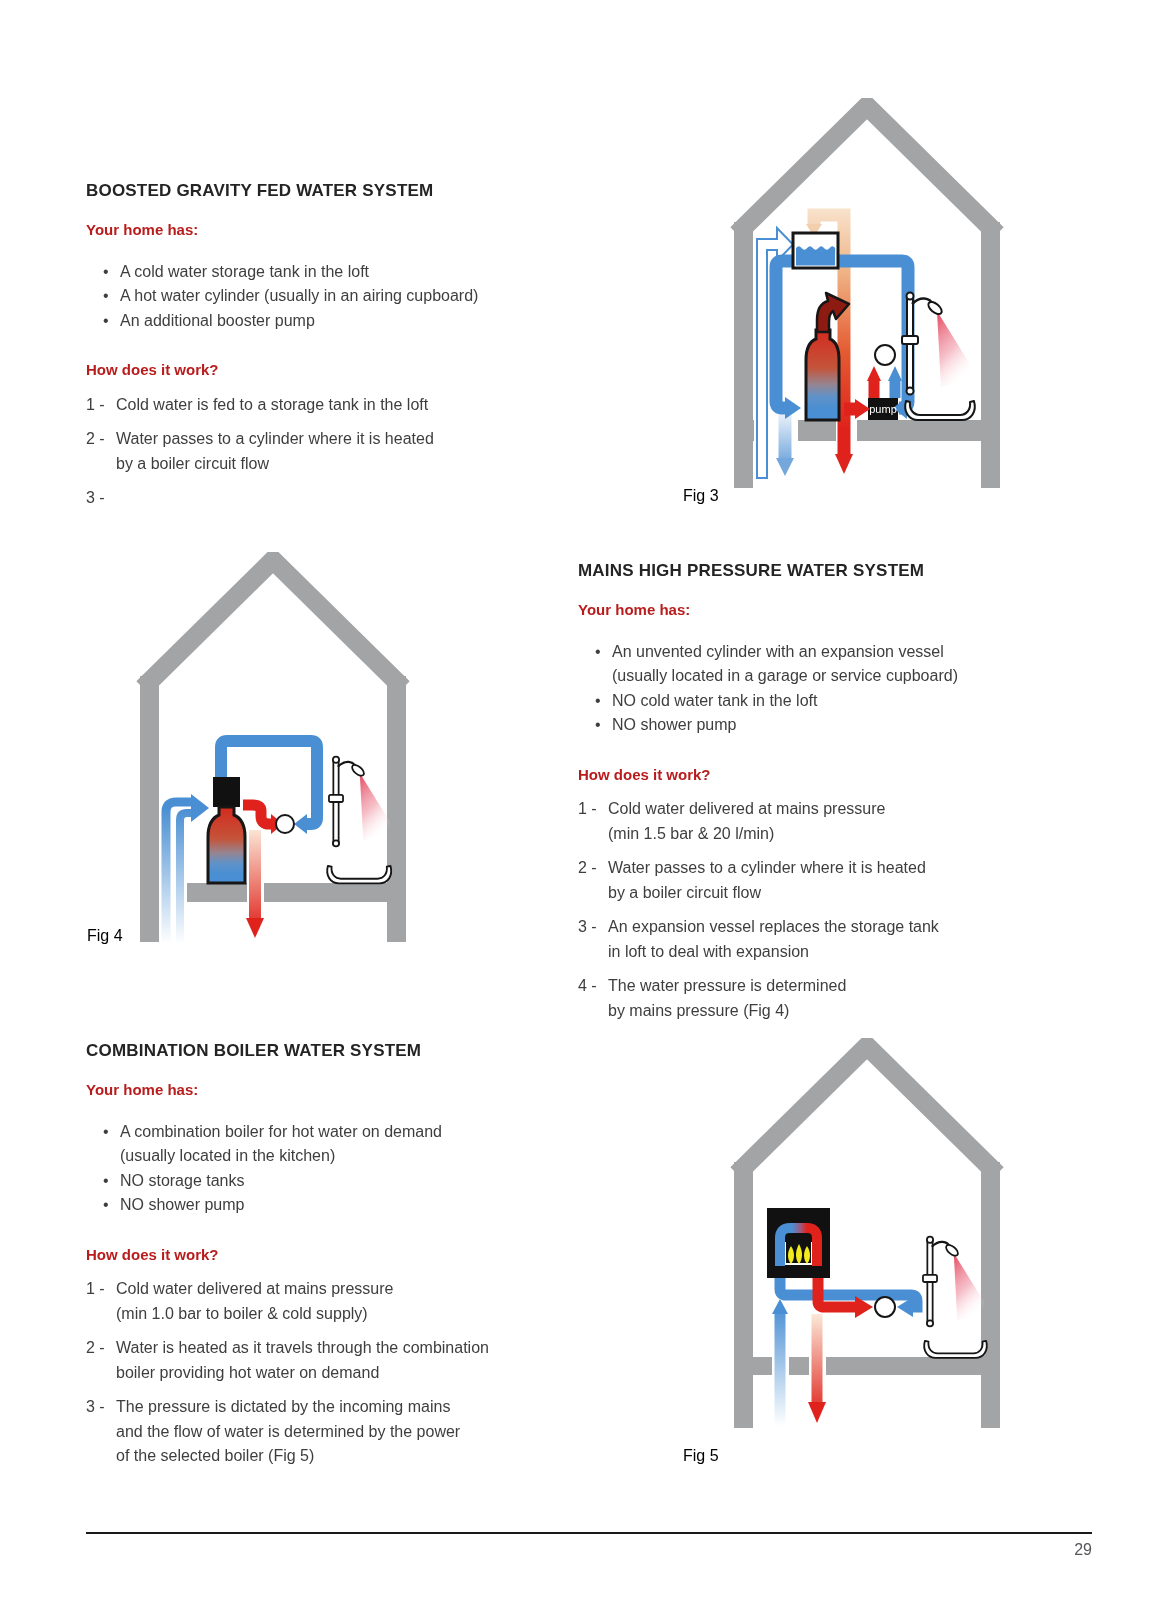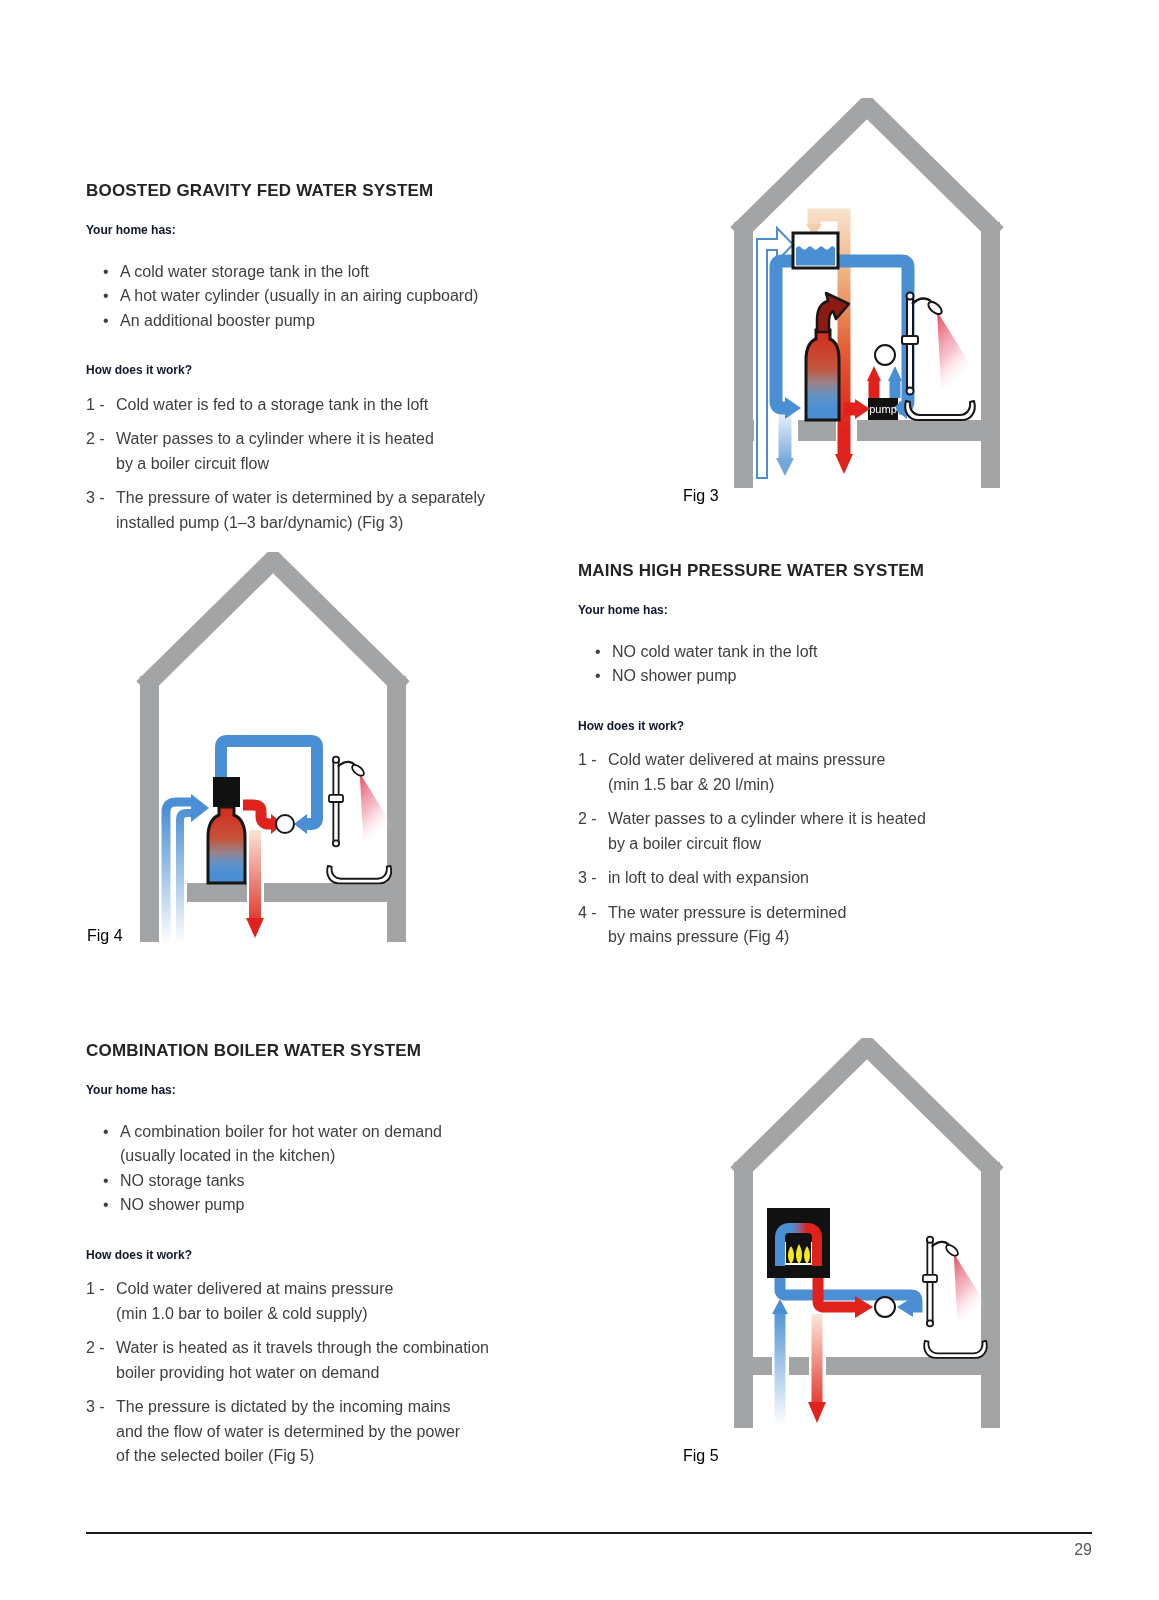--- a/index.html
+++ b/index.html
@@ -1,20 +1,20 @@
 <!DOCTYPE html>
 <html style="--pipe-blue: #4a8fd3; --pipe-red: #df231c; --wall-gray: #a2a4a6; --flame-yellow: #f2ea1e; --spray-pink: #e23a52; --vent-orange: #efb183;"><head>
 <meta charset="utf-8">
 <style>
   html,body{margin:0;padding:0;background:#ffffff;}
   .page{position:relative;width:1159px;height:1600px;background:#fff;overflow:hidden;
         font-family:"Liberation Sans","DejaVu Sans",sans-serif;color:#3e3e3e;}
   .text-block{position:absolute;font-size:16px;line-height:24.5px;}
   .text-block h2{font-size:17px;line-height:21px;margin:0 0 17px;color:#242424;letter-spacing:.2px;}
-  .text-block h3{font-size:12px;line-height:24.5px;margin:0;color:#0f172a;}
+  .text-block h3{font-size:15px;line-height:24.5px;margin:0;color:#b91c1c;}
   .text-block h3.how{margin-top:25px;}
   ul.blist{list-style:none;margin:17px;padding:0;}
   ul.blist li{position:relative;padding-left:17px;}
   ul.blist li::before{content:"\2022";position:absolute;left:0;top:0;}
   .step{display:flex;margin-top:10px;}
   .step .num{flex:0 0 30px;}
   .fig{position:absolute;}
   .fig-caption{position:absolute;font-size:16px;color:#000000;}
   .footer-rule{position:absolute;left:86px;top:1532px;width:1006px;border-top:2px solid #1a1a1a;}
   .page-num{position:absolute;top:1541px;left:992px;width:100px;text-align:right;font-size:16px;color:#55565a;}
@@ -88,24 +88,20 @@
     </div>
     <div class="step">
       <span class="num">2 -</span>
       <div class="lines">
           <div>Water passes to a cylinder where it is heated</div>
           <div>by a boiler circuit flow</div>
         </div>
     </div>
     <div class="step">
       <span class="num">3 -</span>
-      <div class="lines">
-          <div>The pressure of water is determined by a separately</div>
-          <div>installed pump (1–3 bar/dynamic) (Fig 3)</div>
-        </div>
     </div>
   </section>
 
   <svg class="fig" style="left:727px;top:98px" width="280" height="400" viewBox="0 0 280 400">
     <defs>
       <linearGradient id="f3-vent" gradientUnits="userSpaceOnUse" x1="0" y1="110" x2="0" y2="330">
         <stop offset="0" style="stop-color:#f8e3cd"></stop>
         <stop offset="0.3" style="stop-color:var(--vent-orange,#efb183)"></stop>
         <stop offset="0.65" style="stop-color:#e45c33"></stop>
         <stop offset="1" style="stop-color:var(--pipe-red,#df231c)"></stop>
@@ -158,20 +154,24 @@
     <use href="#sym-shower" transform="translate(183,196)"></use>
     <use href="#sym-bath" transform="translate(178,301)"></use>
   </svg>
   <div class="fig-caption" style="left:683px;top:487px">Fig 3</div>
 
   <section class="text-block" style="left:578px;top:560px;width:440px">
     <h2>MAINS HIGH PRESSURE WATER SYSTEM</h2>
     <h3>Your home has:</h3>
     <ul class="blist">
       <li>
+        <div>An unvented cylinder with an expansion vessel</div>
+        <div>(usually located in a garage or service cupboard)</div>
+      </li>
+      <li>
           <div>NO cold water tank in the loft</div>
         </li>
       <li>
           <div>NO shower pump</div>
         </li>
     </ul>
     <h3 class="how">How does it work?</h3>
     <div class="step">
       <span class="num">1 -</span>
       <div class="lines">
@@ -182,20 +182,21 @@
     <div class="step">
       <span class="num">2 -</span>
       <div class="lines">
           <div>Water passes to a cylinder where it is heated</div>
           <div>by a boiler circuit flow</div>
         </div>
     </div>
     <div class="step">
       <span class="num">3 -</span>
       <div class="lines">
+          <div>An expansion vessel replaces the storage tank</div>
           <div>in loft to deal with expansion</div>
         </div>
     </div>
     <div class="step">
       <span class="num">4 -</span>
       <div class="lines">
           <div>The water pressure is determined</div>
           <div>by mains pressure (Fig 4)</div>
         </div>
     </div>

